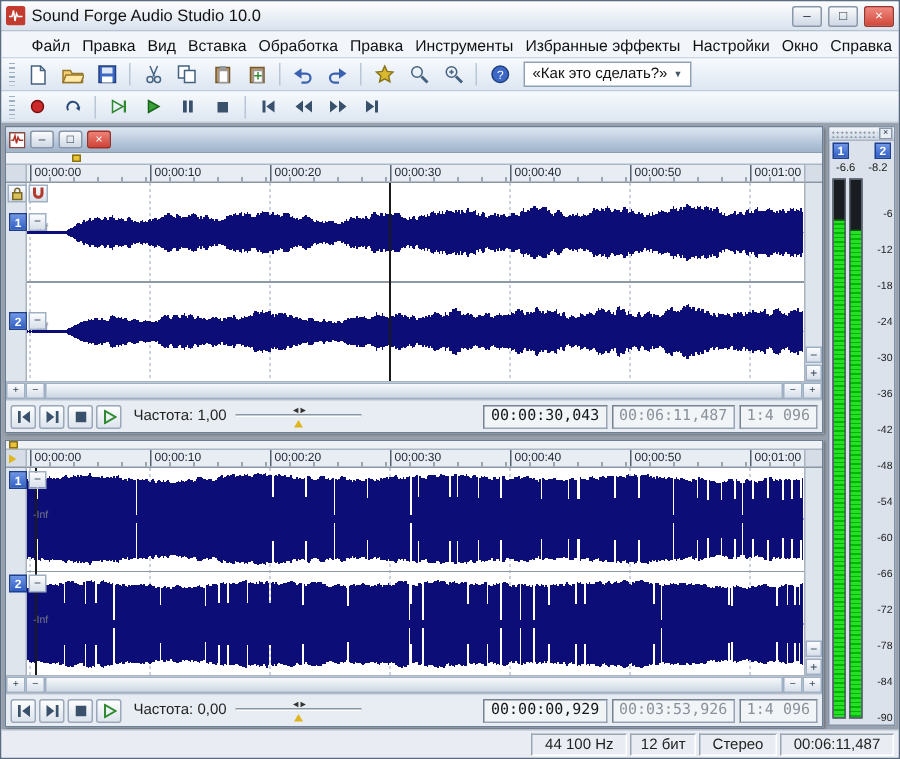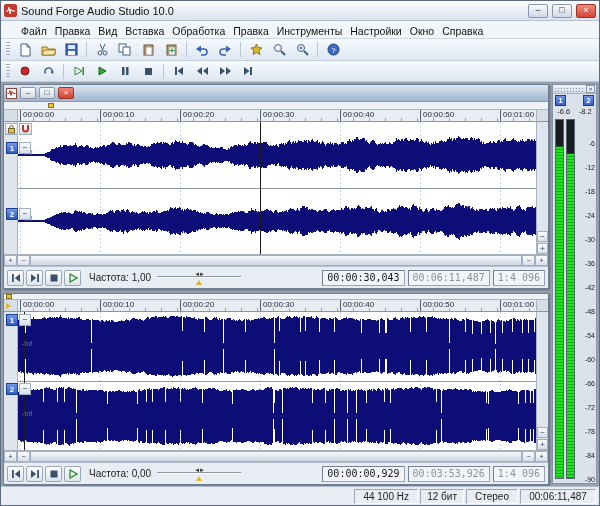--- a/index.html
+++ b/index.html
@@ -121,20 +121,21 @@
   </div>
 
   <div class="menubar">
     <span>Файл</span>
     <span>Правка</span>
     <span>Вид</span>
     <span>Вставка</span>
     <span>Обработка</span>
     <span>Правка</span>
     <span>Инструменты</span>
+    <span>Избранные эффекты</span>
     <span>Настройки</span>
     <span>Окно</span>
     <span>Справка</span>
   </div>
 
   <div class="toolbar t1">
     <span class="grip"></span>
     <span class="tbtn">
         <svg width="13" height="14">
           <path d="M2 1h6l3 3v9H2z" fill="#fff" stroke="#44617f"></path>
@@ -227,20 +228,24 @@
         <span></span>
       </span>
     <span class="sep"></span>
     <span class="tbtn">
         <svg width="13" height="13">
           <circle cx="6.5" cy="6.5" r="5.5" fill="#3d68c8" stroke="#21407e"></circle>
           <text x="6.5" y="9.5" text-anchor="middle" font-size="8" fill="#fff" font-family="Liberation Sans,sans-serif">?</text>
         </svg>
         <span></span>
       </span>
+    <span class="helpbox">
+      <span>«Как это сделать?»</span>
+      <span class="caret">▼</span>
+    </span>
   </div>
 
   <div class="toolbar t2">
     <span class="grip"></span>
     <span class="tbtn">
         <svg width="12" height="12">
           <circle cx="6" cy="6" r="4" fill="#cc2a2a" stroke="#7a1010"></circle>
         </svg>
         <span></span>
       </span>

